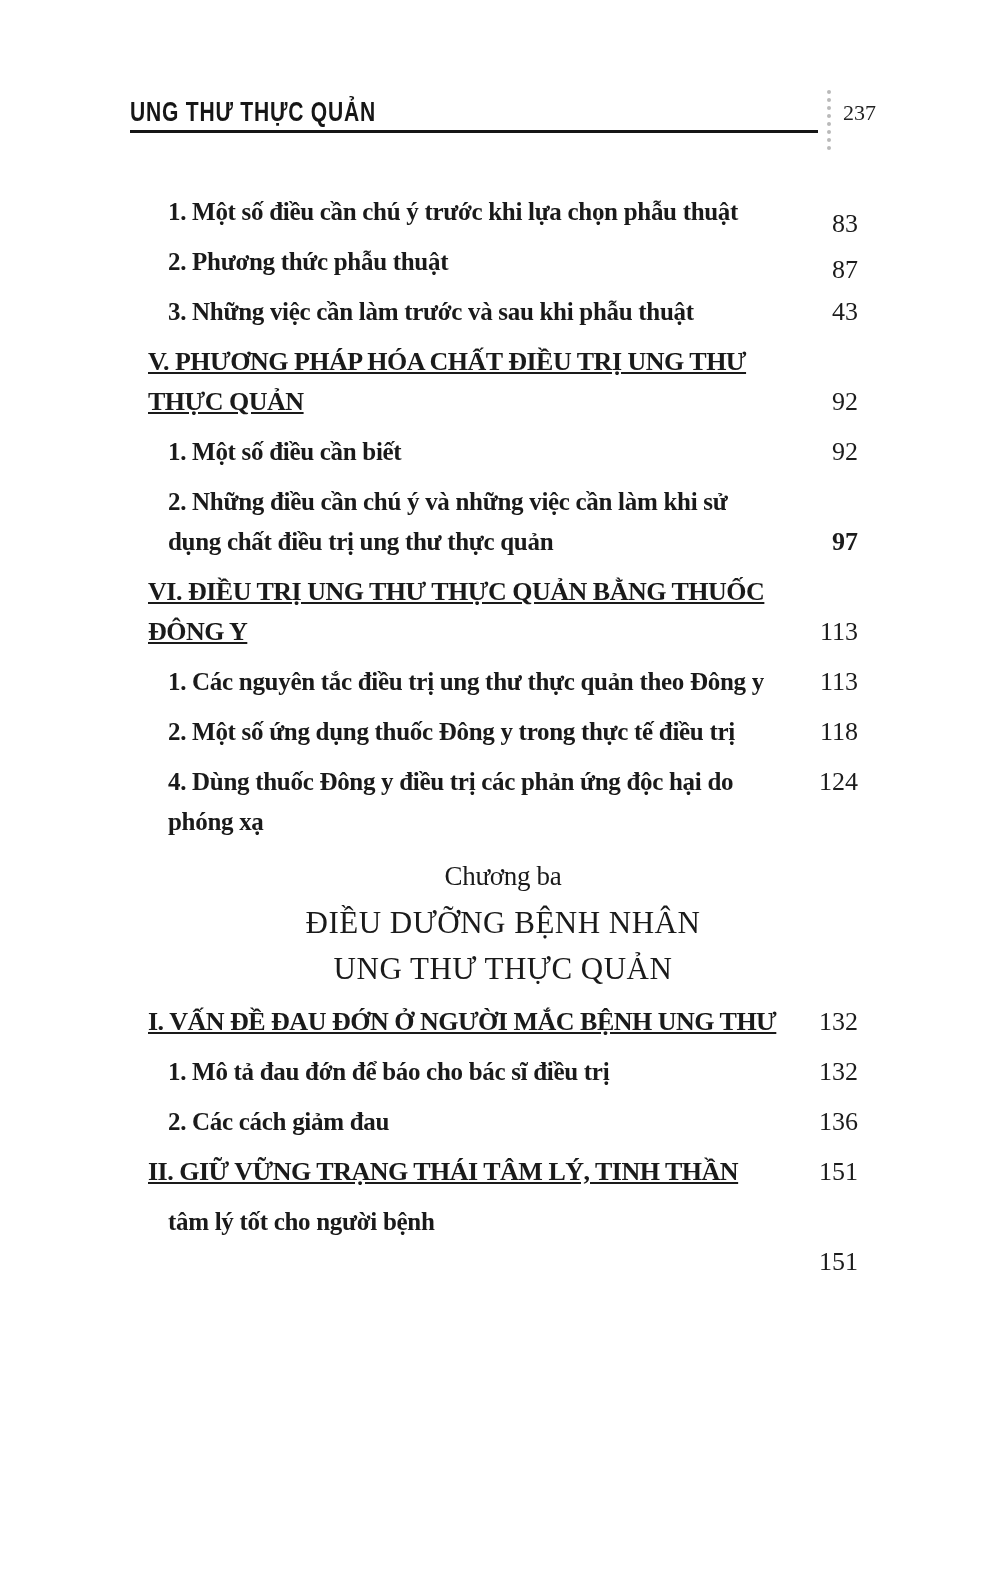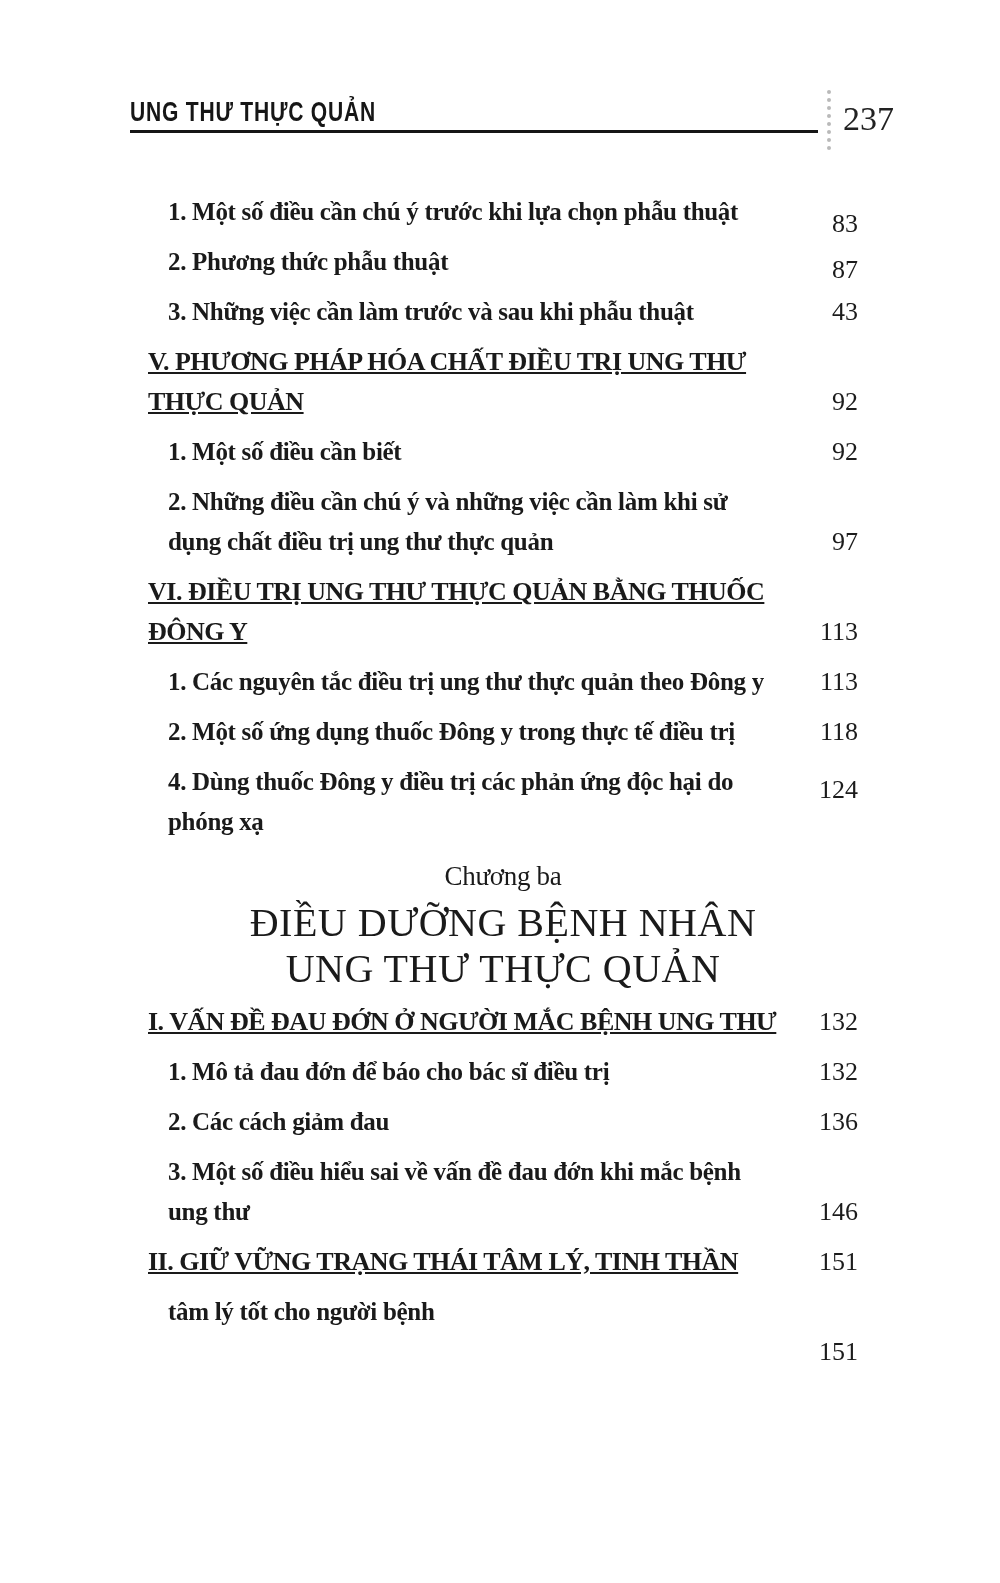--- a/index.html
+++ b/index.html
@@ -39,21 +39,21 @@
     left: 827px;
     top: 90px;
     width: 0;
     height: 60px;
     border-left: 4px dotted #b9b9b9;
   }
   .folio-number {
     position: absolute;
     left: 843px;
     top: 100px;
-    font-size: 34px;
+    font-size: 22px;
     color: #222222;
   }
 
   
   .toc {
     position: absolute;
     left: 148px;
     top: 192px;
     width: 710px;
     font-size: 25px;
@@ -75,21 +75,21 @@
     line-height: 40px;
     font-weight: 400;
     font-size: 26px;
     letter-spacing: 0;
     color: #1c1c1c;
   }
   .entry.chapter-label .text,
   .entry.chapter-title .text { width: 100%; text-align: center; }
   .entry.chapter-label { margin-bottom: 0; }
   .entry.chapter-label .line { font-size: 27px; line-height: 48px; }
-  .entry.chapter-title .line { font-size: 40px; line-height: 46px; letter-spacing: 0.5px; }
+  .entry.chapter-title .line { font-size: 31px; line-height: 46px; letter-spacing: 0.5px; }
 </style>
 </head>
 <body>
 
 <div class="running-header-title">UNG THƯ THỰC QUẢN</div>
 <div class="header-rule"></div>
 <div class="dotted-divider"></div>
 <div class="folio-number">237</div>
 
 <div class="toc">
@@ -122,21 +122,21 @@
       <div class="text">
         <div class="line">1. Một số điều cần biết</div>
       </div>
       <span class="page" style="top: 0px;">92</span>
     </div>
     <div class="entry item">
       <div class="text">
         <div class="line">2. Những điều cần chú ý và những việc cần làm khi sử</div>
         <div class="line">dụng chất điều trị ung thư thực quản</div>
       </div>
-      <span class="page" style="top: 40px;">97</span>
+      <span class="page" style="top: 40px; font-weight: bold;">97</span>
     </div>
     <div class="entry section">
       <div class="text">
         <div class="line">VI. ĐIỀU TRỊ UNG THƯ THỰC QUẢN BẰNG THUỐC</div>
         <div class="line">ĐÔNG Y</div>
       </div>
       <span class="page" style="top: 40px;">113</span>
     </div>
     <div class="entry item">
       <div class="text">
@@ -148,21 +148,21 @@
       <div class="text">
         <div class="line">2. Một số ứng dụng thuốc Đông y trong thực tế điều trị</div>
       </div>
       <span class="page" style="top: 0px;">118</span>
     </div>
     <div class="entry item">
       <div class="text">
         <div class="line">4. Dùng thuốc Đông y điều trị các phản ứng độc hại do</div>
         <div class="line">phóng xạ</div>
       </div>
-      <span class="page" style="top: 8px;">124</span>
+      <span class="page" style="top: 0px;">124</span>
     </div>
     <div class="entry chapter-label">
       <div class="text">
         <div class="line">Chương ba</div>
       </div>
     </div>
     <div class="entry chapter-title">
       <div class="text">
         <div class="line">ĐIỀU DƯỠNG BỆNH NHÂN</div>
         <div class="line">UNG THƯ THỰC QUẢN</div>
@@ -179,27 +179,20 @@
         <div class="line">1. Mô tả đau đớn để báo cho bác sĩ điều trị</div>
       </div>
       <span class="page" style="top: 0px;">132</span>
     </div>
     <div class="entry item">
       <div class="text">
         <div class="line">2. Các cách giảm đau</div>
       </div>
       <span class="page" style="top: 0px;">136</span>
     </div>
-    <div class="entry item">
-      <div class="text">
-        <div class="line">3. Một số điều hiểu sai về vấn đề đau đớn khi mắc bệnh</div>
-        <div class="line">ung thư</div>
-      </div>
-      <span class="page" style="top: 40px;">146</span>
-    </div>
     <div class="entry section">
       <div class="text">
         <div class="line">II. GIỮ VỮNG TRẠNG THÁI TÂM LÝ, TINH THẦN</div>
       </div>
       <span class="page" style="top: 0px;">151</span>
     </div>
     <div class="entry item">
       <div class="text">
         <div class="line">tâm lý tốt cho người bệnh</div>
       </div>

